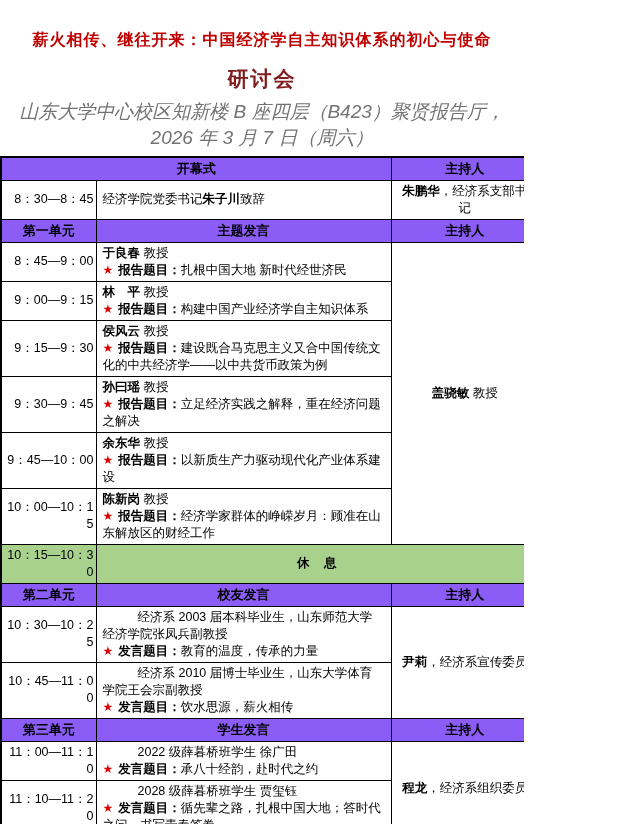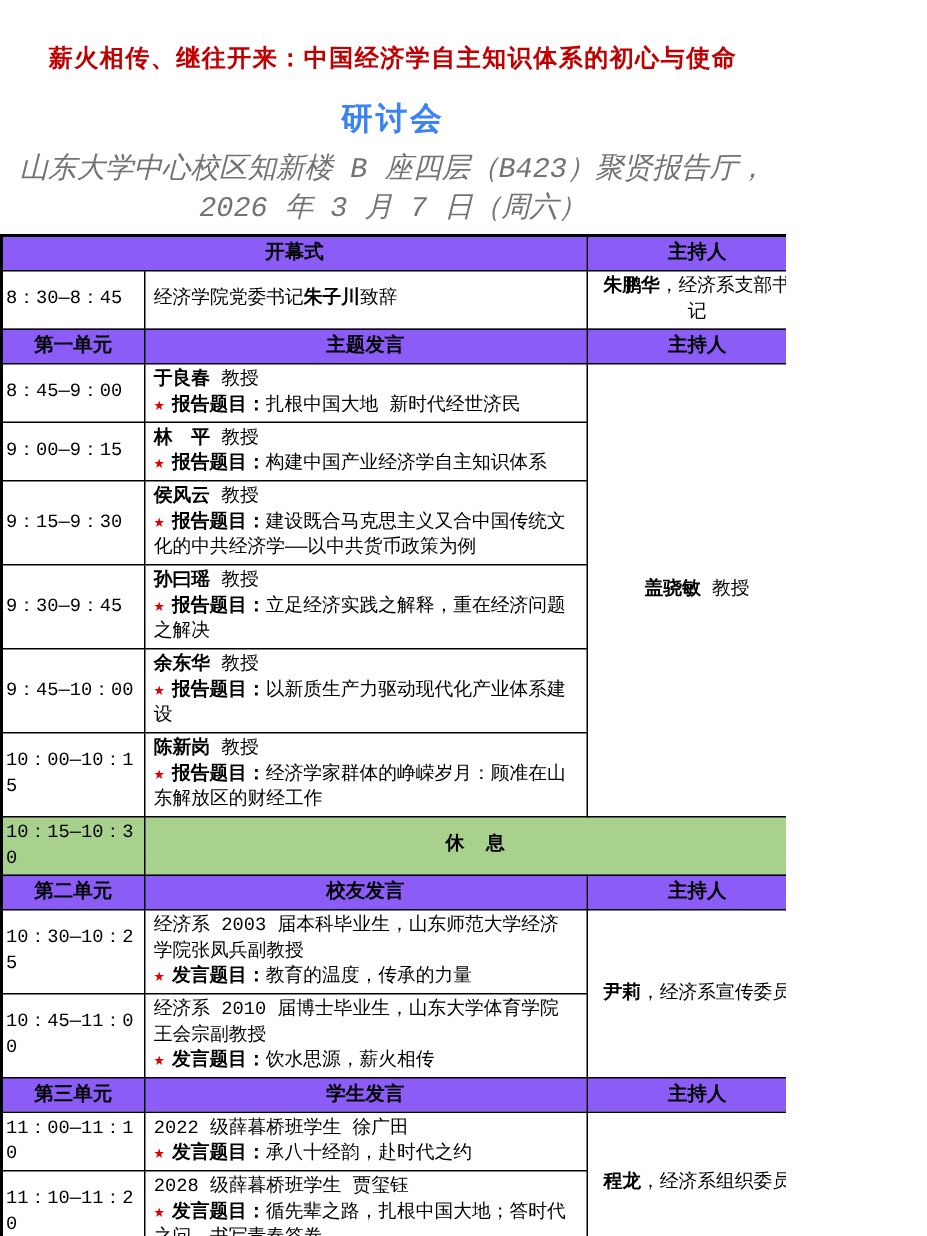--- a/index.html
+++ b/index.html
@@ -1,38 +1,38 @@
 <!DOCTYPE html>
 <html><head>
 <meta charset="utf-8">
 <style>
   html,body{margin:0;padding:0;background:#ffffff;}
   .page{
     position:relative;
     width:524px;height:824px;
     background:#ffffff;
-    font-family:Liberation Mono, monospace;
+    font-family:Liberation Sans, sans-serif;
     color:#000;
     overflow:hidden;
   }
   .title{
     margin:30px 18px 0;
     text-align:center;
     font-size:16px;
     font-weight:bold;
     color:#c00000;
     letter-spacing:1px;
     line-height:1.3;
   }
   .subtitle{
     margin:14px 0 6px;
     text-align:center;
     font-size:21px;
     font-weight:bold;
-    color:#3b82f6;
+    color:#7f1d1d;
     letter-spacing:2px;
   }
   .venue{
     margin:2px 0 5px;
     text-align:center;
     font-size:19px;
     font-style:italic;
     color:#737373;
   }
   table.agenda{
@@ -55,29 +55,29 @@
   }
   tr.hdr td{
     background:#8b5cf6;
     font-weight:bold;
     text-align:center;
     font-size:13px;
     height:20px;
     padding:1px 4px;
   }
   td.time{
-    text-align:left;
+    text-align:right;
     padding:2px 2px;
   }
   td.host{
     text-align:center;
     border-radius:18px;
   }
   td.content .speaker{font-weight:bold;}
-  td.content .speaker-plain{font-weight:normal;}
+  td.content .speaker-plain{font-weight:normal;margin-left:35px;}
   td.content .topic-label{font-weight:bold;}
   .star{
     color:#e00000;
     margin-right:5px;
     font-size:12px;
   }
   tr.break td{
     background:#a9d18e;
     height:24px;
   }

